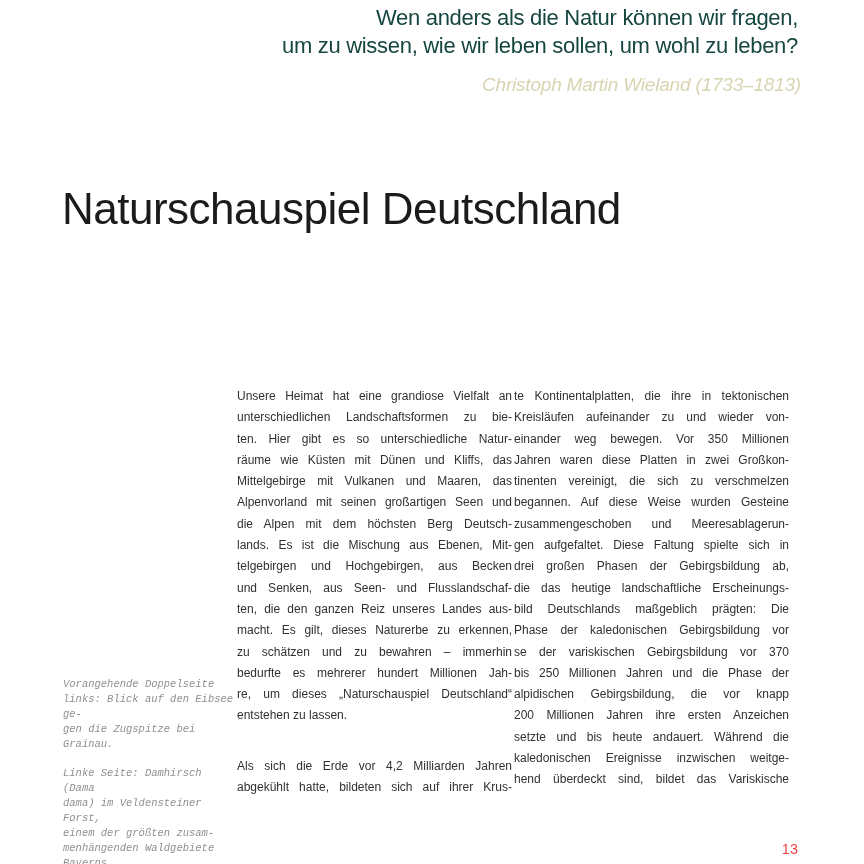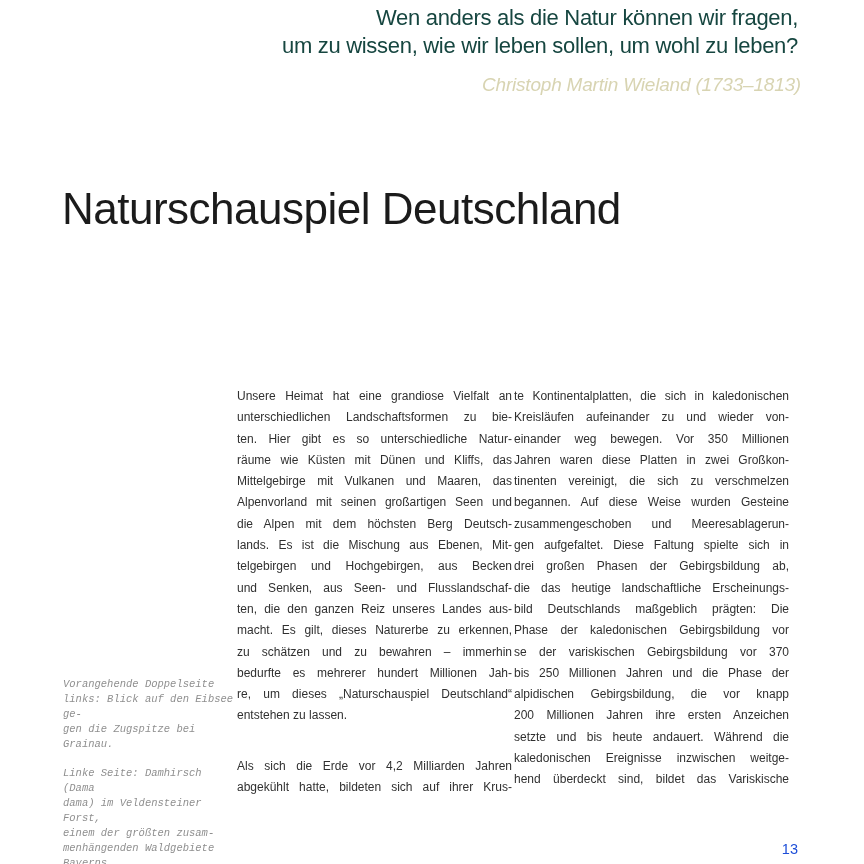--- a/index.html
+++ b/index.html
@@ -72,21 +72,21 @@
     text-align: justify;
     text-align-last: justify;
     white-space: nowrap;
   }
   .plain-line { text-align: left; }
   .page-number {
     position: absolute;
     top: 841px;
     right: 66px;
     font-size: 14.5px;
-    color: #1d4ed8;
+    color: #ef4444;
     margin-left: 37px;
   }
 </style>
 </head>
 <body>
 
 <div class="page">
 
   <div class="quote">
     <div>Wen anders als die Natur können wir fragen,</div>
@@ -134,21 +134,21 @@
           </div>
         <div class="plain-line">entstehen zu lassen.</div>
       </div>
       <div class="para jlines">
           <div>Als sich die Erde vor 4,2 Milliarden Jahren</div>
           <div>abgekühlt hatte, bildeten sich auf ihrer Krus-</div>
         </div>
     </div>
     <div class="column">
       <div class="para jlines">
-          <div>te Kontinentalplatten, die sich in kaledonischen</div>
+          <div>te Kontinentalplatten, die ihre in tektonischen</div>
           <div>Kreisläufen aufeinander zu und wieder von-</div>
           <div>einander weg bewegen. Vor 350 Millionen</div>
           <div>Jahren waren diese Platten in zwei Großkon-</div>
           <div>tinenten vereinigt, die sich zu verschmelzen</div>
           <div>begannen. Auf diese Weise wurden Gesteine</div>
           <div>zusammengeschoben und Meeresablagerun-</div>
           <div>gen aufgefaltet. Diese Faltung spielte sich in</div>
           <div>drei großen Phasen der Gebirgsbildung ab,</div>
           <div>die das heutige landschaftliche Erscheinungs-</div>
           <div>bild Deutschlands maßgeblich prägten: Die</div>

